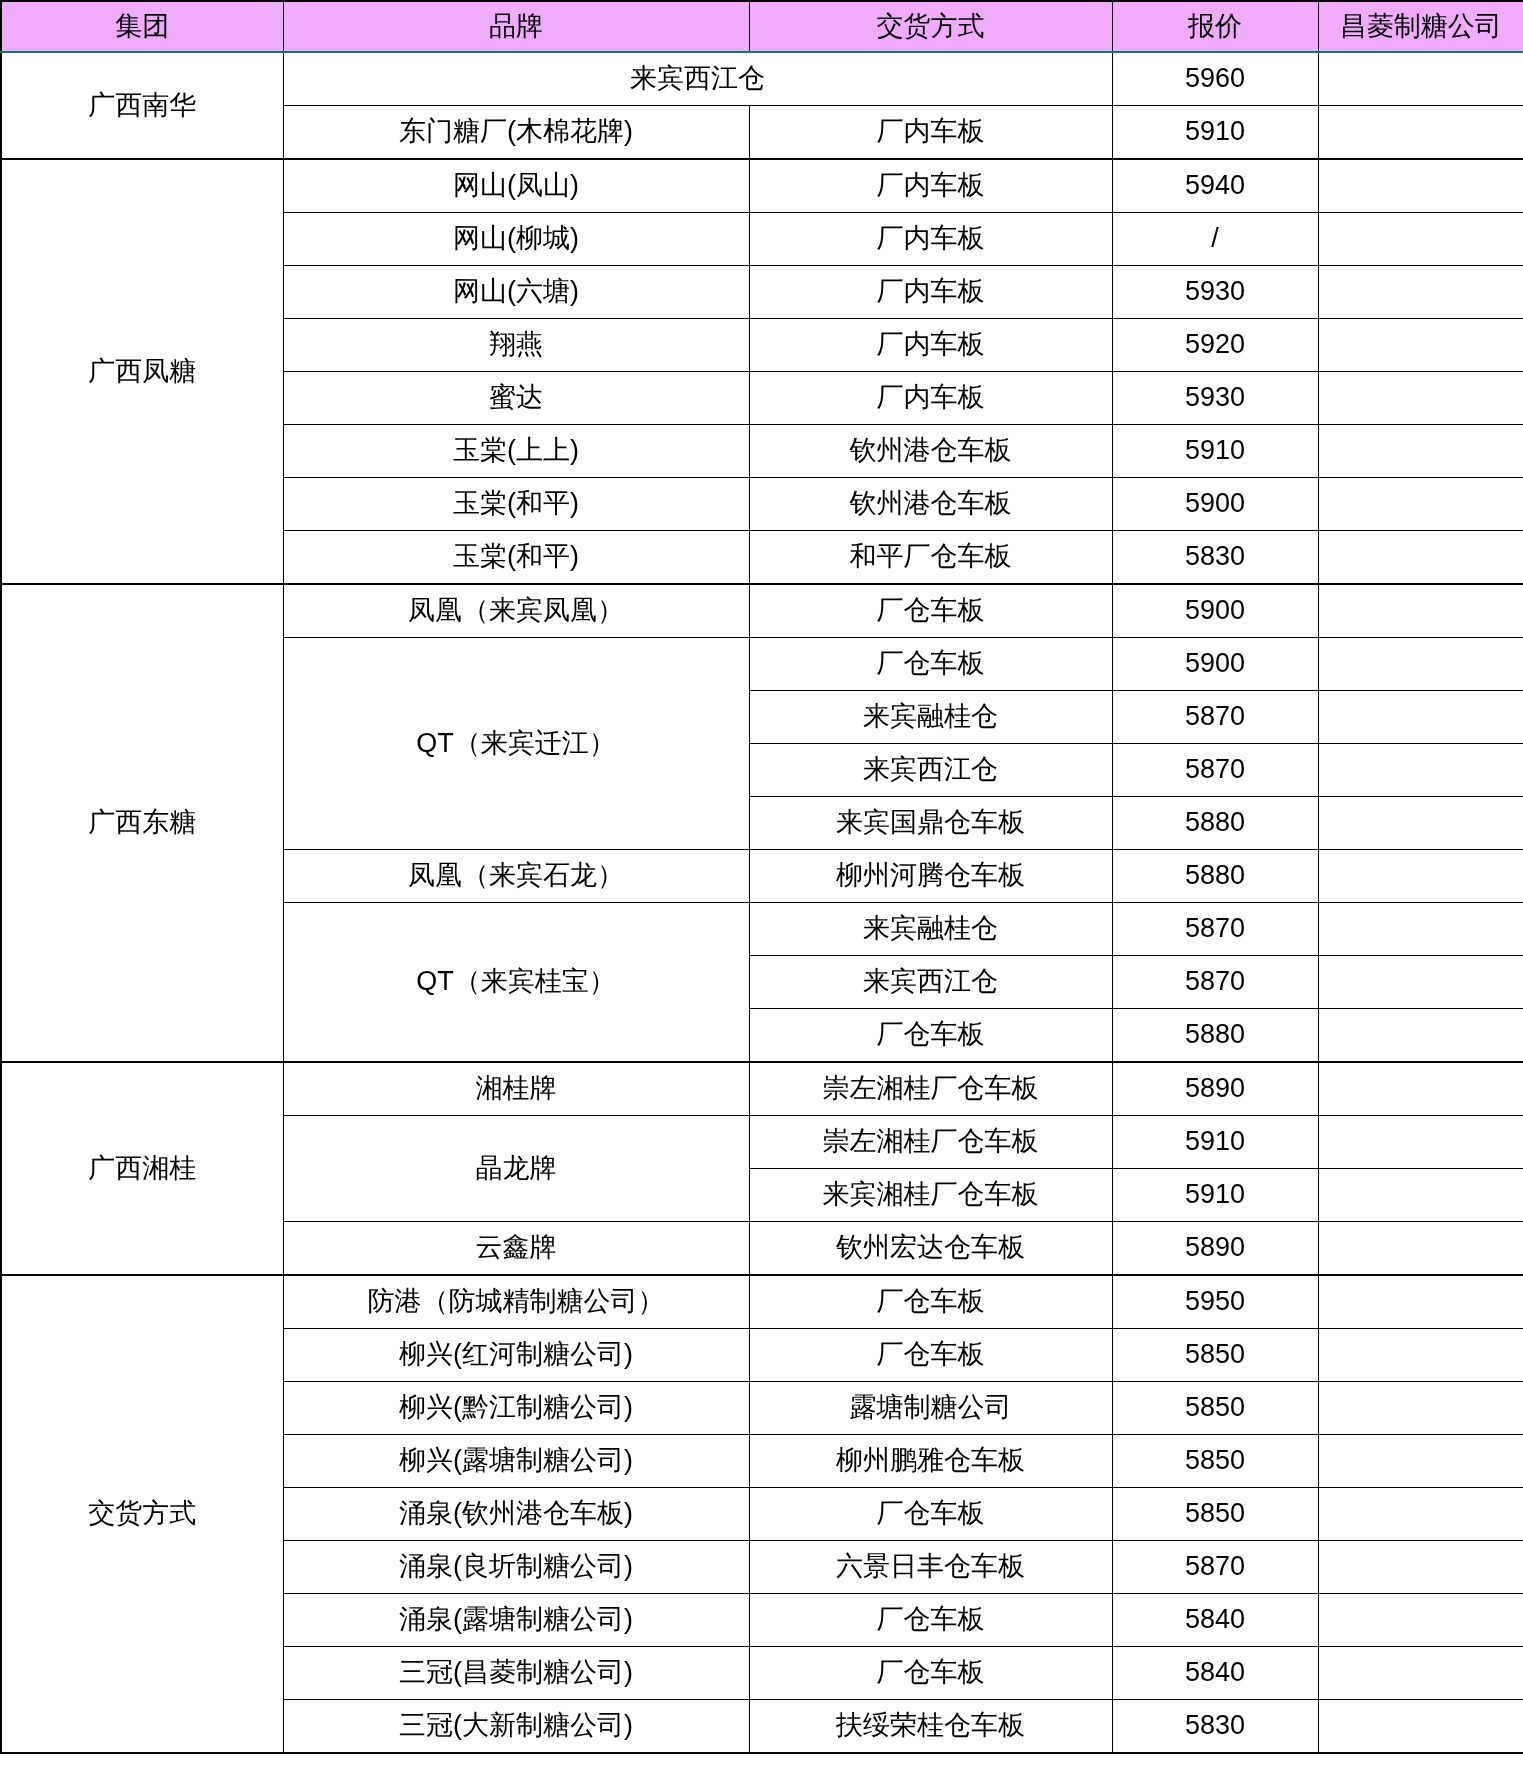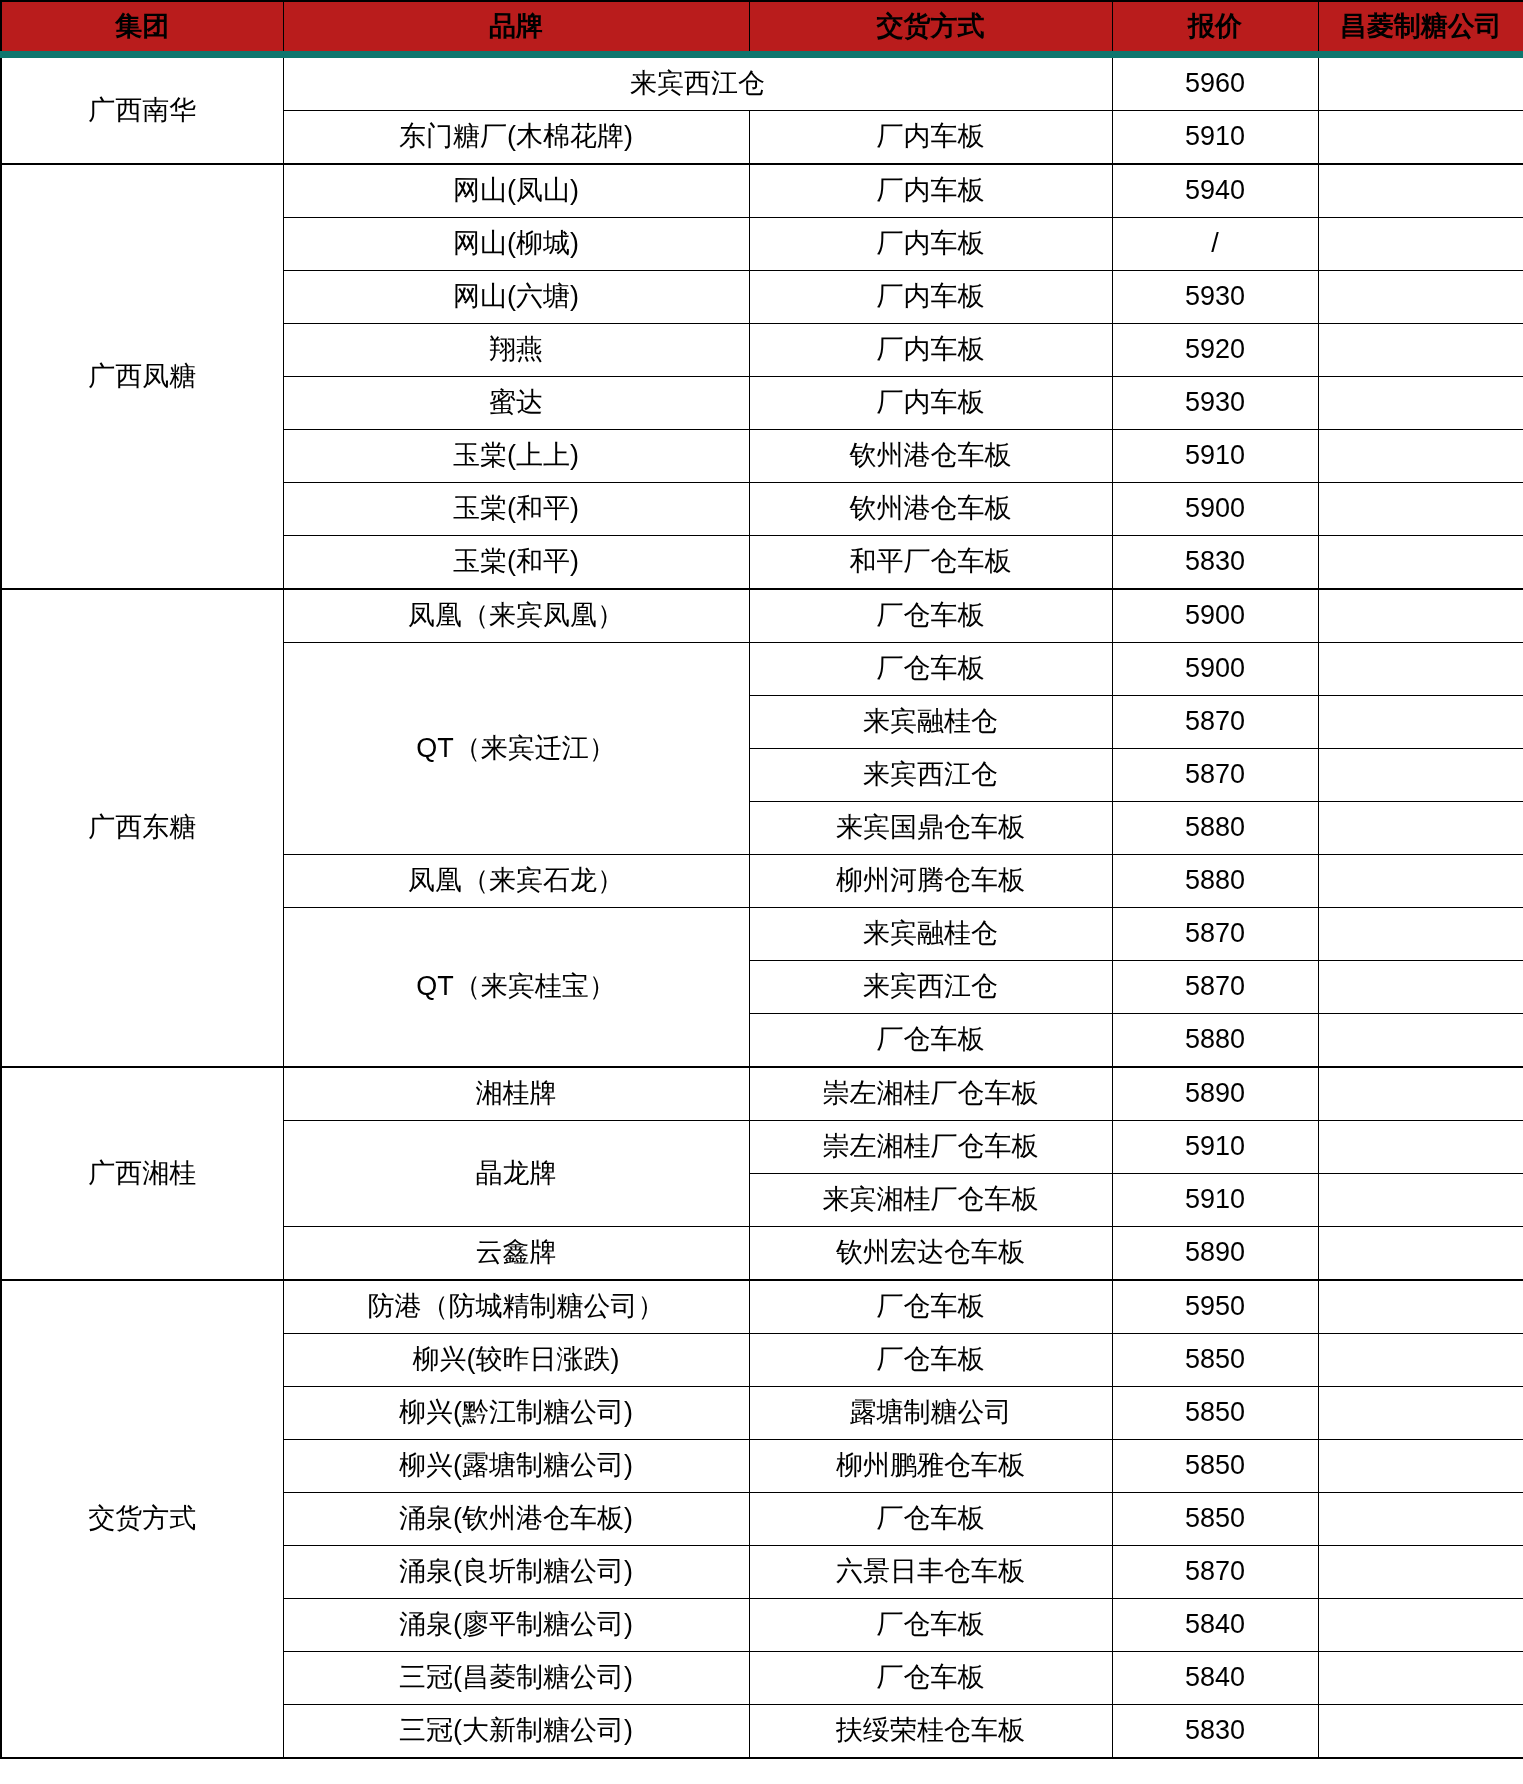--- a/index.html
+++ b/index.html
@@ -14,24 +14,24 @@
   .price-table th,.price-table td{
     border:1px solid #000;
     text-align:center;
     vertical-align:middle;
     padding:0 4px;
     overflow:hidden;
     font-size:27px;
     line-height:1.15;
   }
   .price-table thead th{
-    background:#b91c1c;
-    font-weight:bold;
+    background:#f0abfc;
+    font-weight:normal;
     height:49px;
-    border-bottom:7px solid #0f766e;
+    border-bottom:2px solid #0f766e;
   }
   .price-table tbody td{height:52px;}
   .price-table tr.gs>td{border-top:2px solid #000;}
   col.c-group{width:282px;}
   col.c-brand{width:466px;}
   col.c-delivery{width:363px;}
   col.c-price{width:206px;}
   col.c-change{width:206px;}
 </style>
 </head>
@@ -196,21 +196,21 @@
     </tr>
 
     <tr class="gs">
       <td rowspan="9">交货方式</td>
       <td>防港（防城精制糖公司）</td>
       <td>厂仓车板</td>
       <td>5950</td>
       <td></td>
     </tr>
     <tr>
-      <td>柳兴(较昨日涨跌)</td>
+      <td>柳兴(红河制糖公司)</td>
       <td>厂仓车板</td>
       <td>5850</td>
       <td></td>
     </tr>
     <tr>
       <td>柳兴(黔江制糖公司)</td>
       <td>露塘制糖公司</td>
       <td>5850</td>
       <td></td>
     </tr>
@@ -226,21 +226,21 @@
       <td>5850</td>
       <td></td>
     </tr>
     <tr>
       <td>涌泉(良圻制糖公司)</td>
       <td>六景日丰仓车板</td>
       <td>5870</td>
       <td></td>
     </tr>
     <tr>
-      <td>涌泉(廖平制糖公司)</td>
+      <td>涌泉(露塘制糖公司)</td>
       <td>厂仓车板</td>
       <td>5840</td>
       <td></td>
     </tr>
     <tr>
       <td>三冠(昌菱制糖公司)</td>
       <td>厂仓车板</td>
       <td>5840</td>
       <td></td>
     </tr>

